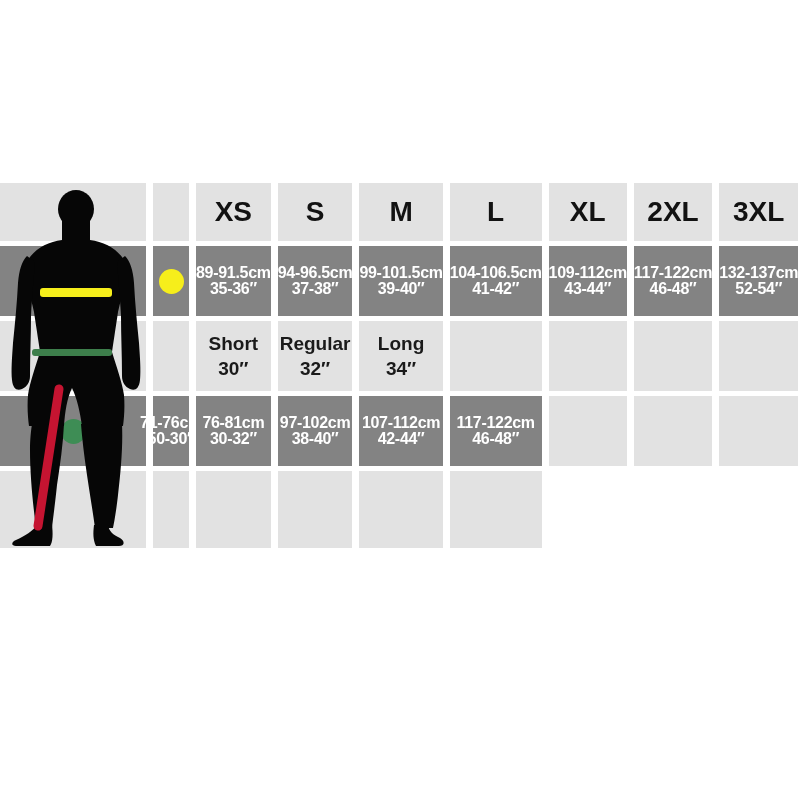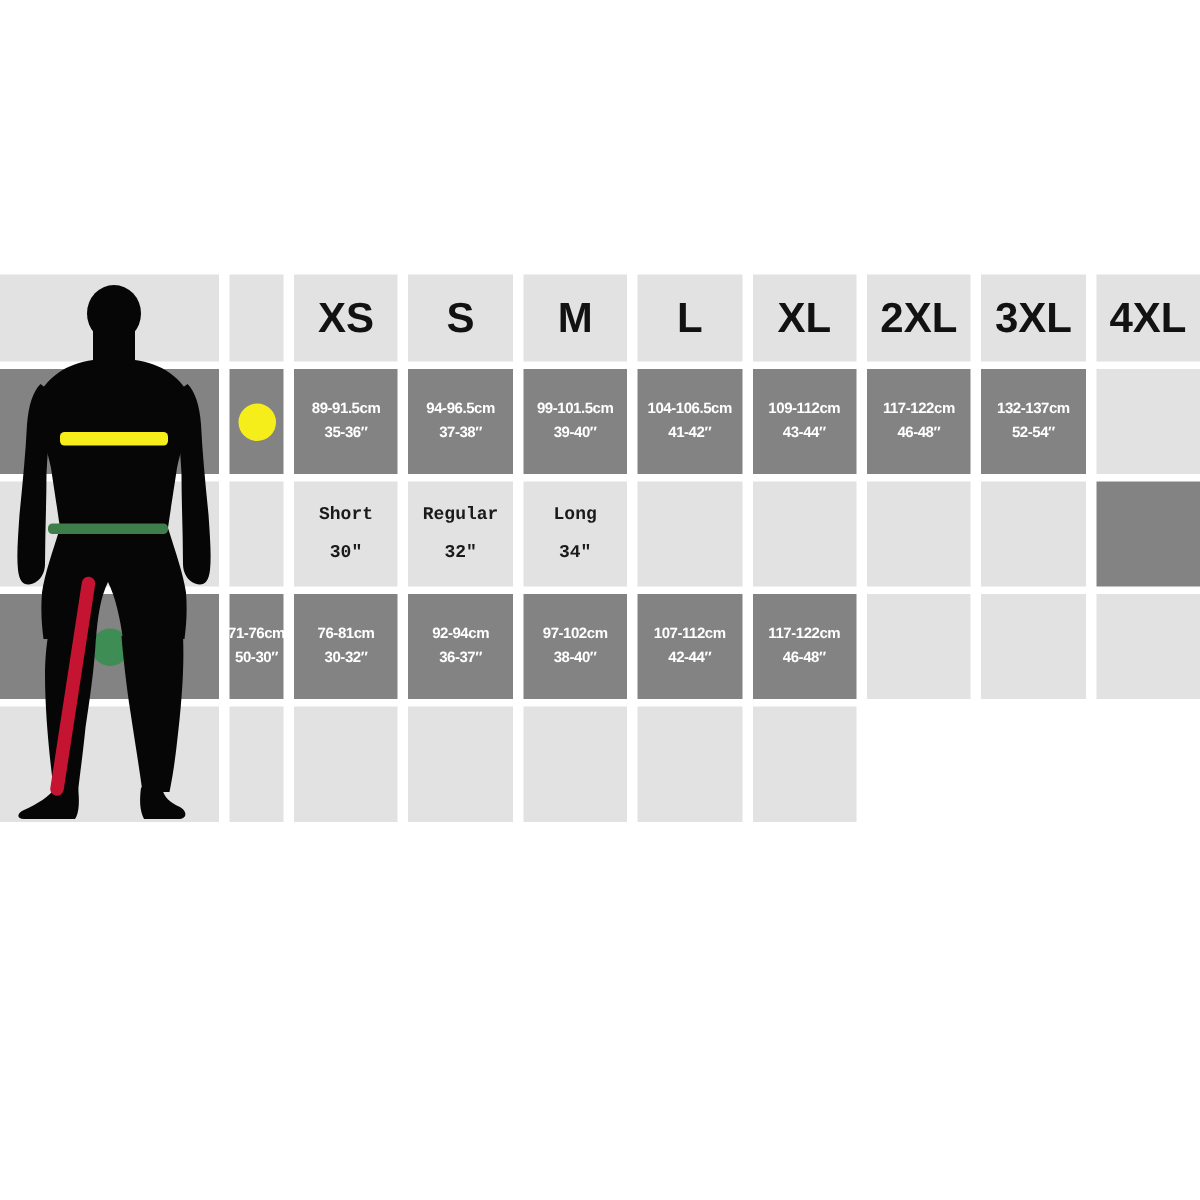--- a/index.html
+++ b/index.html
@@ -12,23 +12,23 @@
     display:grid;
     grid-template-columns:146px 36px repeat(8,1fr);
     grid-template-rows:58px 70px 70px 70px 77px;
     column-gap:7px;row-gap:5px;
   }
   .cell{display:flex;flex-direction:column;align-items:center;justify-content:center;overflow:visible;}
   .light{background:#e2e2e2;}
   .dark{background:#838383;}
   .head{font-size:28px;color:#121212;letter-spacing:0px;}
   .data{text-align:center;white-space:nowrap;}
-  .data .l0,.data .l1{font-size:10px;line-height:16px;letter-spacing:-0.3px;}
+  .data .l0,.data .l1{font-size:16px;line-height:16px;letter-spacing:-0.3px;}
   .dark.data{color:#ffffff;}
-  .row-leg-length .l0,.row-leg-length .l1{font-size:12px;line-height:25px;letter-spacing:0;color:#1a1a1a;font-family:Liberation Mono, monospace;}
+  .row-leg-length .l0,.row-leg-length .l1{font-size:19px;line-height:25px;letter-spacing:0;color:#1a1a1a;}
   .dot{width:25px;height:25px;border-radius:50%;display:block;}
   .figure-wrap{position:absolute;left:0;top:183px;width:146px;height:365px;pointer-events:none;}
   .figure-wrap svg{display:block;}
 </style>
 </head>
 <body>
 
 <div class="canvas">
 
   <div class="grid">
@@ -116,24 +116,20 @@
       </div>
       <div class="cell data dark row-waist">
         <div class="l0">71-76cm</div>
         <div class="l1">50-30″</div>
       </div>
       <div class="cell data dark row-waist">
         <div class="l0">76-81cm</div>
         <div class="l1">30-32″</div>
       </div>
       <div class="cell data dark row-waist">
-        <div class="l0">92-94cm</div>
-        <div class="l1">36-37″</div>
-      </div>
-      <div class="cell data dark row-waist">
         <div class="l0">97-102cm</div>
         <div class="l1">38-40″</div>
       </div>
       <div class="cell data dark row-waist">
         <div class="l0">107-112cm</div>
         <div class="l1">42-44″</div>
       </div>
       <div class="cell data dark row-waist">
         <div class="l0">117-122cm</div>
         <div class="l1">46-48″</div>

